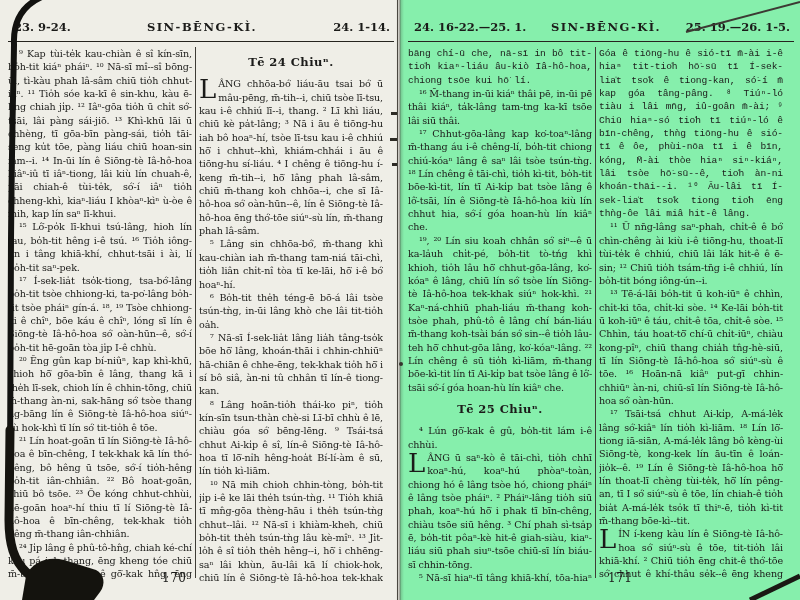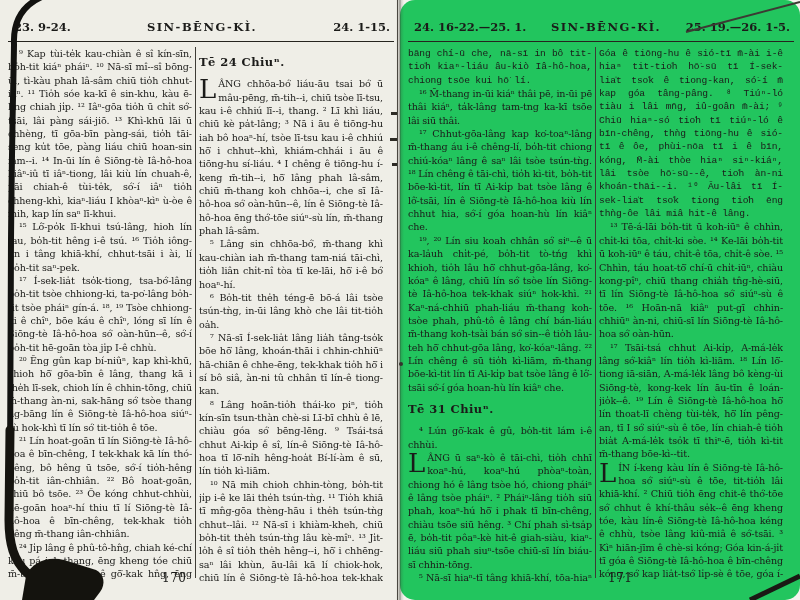--- a/index.html
+++ b/index.html
@@ -5,21 +5,21 @@
   html,body{margin:0;padding:0;}
   body{
     width:800px;height:600px;overflow:hidden;position:relative;
     background:#f4f3ee;
     font-family:"DejaVu Serif","Liberation Serif",serif;
     color:#1b1b19;
   }
   .spread{position:absolute;inset:0;display:flex;}
   .page{width:400px;height:600px;position:relative;box-sizing:border-box;}
   .page-left{background:#efeee7;}
-  .page-right{background:#22c55e;border-radius:15px;}
+  .page-right{background:#86efac;}
 
   .pg-header{
     position:absolute;top:20px;left:14px;right:10px;height:16px;
     display:flex;justify-content:space-between;align-items:baseline;
     font-size:11.5px;font-weight:bold;white-space:nowrap;
   }
   .pg-header .hc{letter-spacing:1.5px;font-weight:bold;}
   .head-rule{position:absolute;top:41px;left:8px;right:6px;height:0;
     border-top:1.6px solid #26241f;}
 
@@ -33,21 +33,21 @@
   .col-divider{flex:0 0 1px;background:#3d3b35;margin:0 3px;height:99%;}
 
   .para{margin:0;text-indent:11px;}
   .para.noindent{text-indent:0;font-family:Liberation Mono, monospace;}
   .para.dropcap{text-indent:0;}
   .para.dropcap::first-letter{
     float:left;font-size:26px;line-height:22px;
     padding:1px 2px 0 0;font-weight:normal;
   }
   .chap{
-    text-align:left;font-weight:bold;font-size:11.5px;
+    text-align:center;font-weight:bold;font-size:11.5px;
     margin:9px 0 8px;text-indent:0;letter-spacing:0.5px;
   }
   .pgnum{position:absolute;bottom:15px;font-size:12px;letter-spacing:0.5px;}
   .pgnum-left{left:162px;}
   .pgnum-right{left:208px;}
 
   
   .gutter{position:absolute;top:0;left:396px;width:8px;height:600px;
     background:linear-gradient(90deg,rgba(60,58,50,0) 0%,rgba(60,58,50,.25) 40%,rgba(40,38,32,.55) 50%,rgba(60,58,50,.2) 62%,rgba(60,58,50,0) 100%);}
   .gutter-line{position:absolute;top:0;left:397px;width:1.4px;height:600px;background:#4a4740;}
@@ -57,21 +57,21 @@
 </style>
 </head>
 <body>
 
 <div class="spread">
 
   <div class="page page-left">
     <div class="pg-header">
       <span>23. 9-24.</span>
       <span class="hc">SIN-BĒNG-KÌ.</span>
-      <span>24. 1-15.</span>
+      <span>24. 1-14.</span>
     </div>
     <div class="head-rule"></div>
 
     <div class="cols">
       <div class="col">
         <p class="para">⁹ Kap tùi-te̍k kau-chiàn ê sî kín-sīn, bo̍h-tit kiáⁿ pháiⁿ. ¹⁰ Nā-sī mî--sî bōng-ūi, tì-kàu phah lâ-sâm chiū tio̍h chhut-iáⁿ. ¹¹ Tio̍h sóe ka-kī ê sin-khu, kàu ē-hng chiah ji̍p. ¹² Iâⁿ-gōa tio̍h ū chi̍t só͘-tsāi, lâi pàng sái-jiō. ¹³ Khì-khū lāi ū chhèng, tī gōa-bīn pàng-sái, tio̍h tāi-seng ku̍t tōe, pàng liáu chiū hoan-sin iám--i. ¹⁴ In-ūi lín ê Siōng-tè Iâ-hô-hoa kiâⁿ-iû tī iâⁿ-tiong, lâi kiù lín chuah-ê, pāi chiah-ê tùi-te̍k, só͘-í iâⁿ tio̍h chheng-khì, kiaⁿ-liáu I khòaⁿ-kìⁿ ù-òe ê mih, kap lín saⁿ lī-khui.</p>
         <p class="para">¹⁵ Lô͘-po̍k lī-khui tsú-lâng, hioh lín tau, bo̍h-tit hêng i-ê tsú. ¹⁶ Tio̍h iông-ún i tâng khiā-khí, chhut-tsāi i ài, lí bo̍h-tit saⁿ-pek.</p>
         <p class="para">¹⁷ Í-sek-lia̍t tso̍k-tiong, tsa-bó͘-lâng bo̍h-tit tsòe chhiong-ki, ta-po͘-lâng bo̍h-tit tsòe pháiⁿ gín-á. ¹⁸, ¹⁹ Tsòe chhiong-ki ê chîⁿ, bōe káu ê chîⁿ, lóng sī lín ê Siōng-tè Iâ-hô-hoa só͘ oàn-hūn--ê, só͘-í bo̍h-tit hē-goān tòa ji̍p I-ê chhù.</p>
         <p class="para">²⁰ Ēng gûn kap bí-niûⁿ, kap khì-khū, chioh hō͘ gōa-bīn ê lâng, thang kā i the̍h lī-sek, chioh lín ê chhin-tōng, chiū m̄-thang àn-ni, sak-hāng só͘ tsòe thang ǹg-bāng lín ê Siōng-tè Iâ-hô-hoa siúⁿ-sù hok-khì tī lín só͘ tit-tio̍h ê tōe.</p>
         <p class="para">²¹ Lín hoat-goān tī lín Siōng-tè Iâ-hô-hoa ê bīn-chêng, I tek-khak kā lín thó-hêng, bô hêng ū tsōe, só͘-í tio̍h-hêng bo̍h-tit iân-chhiân. ²² Bô hoat-goān, chiū bô tsōe. ²³ Ōe kóng chhut-chhùi, hē-goān hoaⁿ-hí thiu tī lí Siōng-tè Iâ-hô-hoa ê bīn-chêng, tek-khak tio̍h hêng m̄-thang iân-chhiân.</p>
@@ -99,28 +99,29 @@
       <span>25. 19.—26. 1-5.</span>
     </div>
     <div class="head-rule"></div>
 
     <div class="cols">
       <div class="col">
         <p class="para noindent">bāng chí-ū che, nā-sī in bô tit-tio̍h kiaⁿ-liáu âu-kiò Iâ-hô-hoa, chiong tsōe kui hō͘ lí.</p>
         <p class="para">¹⁶ M̄-thang in-ūi kiáⁿ thâi pē, in-ūi pē thâi kiáⁿ, ta̍k-lâng tam-tng ka-kī tsōe lâi siū thâi.</p>
         <p class="para">¹⁷ Chhut-gōa-lâng kap ko͘-toaⁿ-lâng m̄-thang áu i-ê chêng-lí, bo̍h-tit chiong chiú-kóaⁿ lâng ê saⁿ lâi tsòe tsún-tǹg. ¹⁸ Lín chêng ê tāi-chì, tio̍h kì-tit, bo̍h-tit bōe-kì-tit, lín tī Ai-ki̍p bat tsòe lâng ê lô͘-tsāi, lín ê Siōng-tè Iâ-hô-hoa kiù lín chhut hia, só͘-í góa hoan-hù lín kiâⁿ che.</p>
         <p class="para">¹⁹, ²⁰ Lín siu koah chhân só͘ siⁿ--ê ū ka-la̍uh chi̍t-pé, bo̍h-tit tò-tńg khì khioh, tio̍h lâu hō͘ chhut-gōa-lâng, ko͘-kóaⁿ ê lâng, chiū lín só͘ tsòe lín Siōng-tè Iâ-hô-hoa tek-khak siúⁿ hok-khì. ²¹ Kaⁿ-ná-chhiū phah-liáu m̄-thang koh-tsòe phah, phû-tô ê lâng chí bán-liáu m̄-thang koh-tsài bán só͘ sin--ê tio̍h lâu-teh hō͘ chhut-gōa lâng, ko͘-kóaⁿ-lâng. ²² Lín chêng ê sū tio̍h kì-liām, m̄-thang bōe-kì-tit lín tī Ai-ki̍p bat tsòe lâng ê lô͘-tsāi só͘-í góa hoan-hù lín kiâⁿ che.</p>
-        <div class="chap">Tē 31 Chiuⁿ.</div>
+        <div class="chap">Tē 25 Chiuⁿ.</div>
         <p class="para">⁴ Lún gō͘-kak ê gû, bo̍h-tit lám i-ê chhùi.</p>
         <p class="para dropcap">LÂNG ū saⁿ-kò ê tāi-chì, tio̍h chhī koaⁿ-hú, koaⁿ-hú phòaⁿ-toàn, chiong hó ê lâng tsòe hó, chiong pháiⁿ ê lâng tsòe pháiⁿ. ² Pháiⁿ-lâng tio̍h siū phah, koaⁿ-hú hō͘ i phak tī bīn-chêng, chiàu tsōe siū hêng. ³ Chí phah sì-tsa̍p ē, bo̍h-tit pôaⁿ-kè hit-ê giah-siàu, kiaⁿ-liáu siū phah siuⁿ-tsōe chiū-sī lín biáu-sī chhin-tōng.</p>
         <p class="para">⁵ Nā-sī hiaⁿ-tī tâng khiā-khí, tōa-hiaⁿ bô kiáⁿ chiū sí, chiū hit-ê bó͘ m̄-thang kè pa̍t-lâng, i-ê sió-tī thang chhōa--i, kap hiaⁿ-só tâng-pâng. ⁶ Thâu-chiūⁿ ê kiáⁿ tio̍h tsòe hiaⁿ ê hō͘-sū, hō͘ i bô tsoa̍t i-ê miâ tī Í-sek-lia̍t tso̍k-tiong. ⁷ Nā-sī sió-tī m̄-ài, chiū i-ê hiaⁿ-só tio̍h kàu siâⁿ-mn̂g kìⁿ tiúⁿ-ló kóng,</p>
       </div>
       <div class="col-divider"></div>
       <div class="col">
         <p class="para noindent">Góa ê tiōng-hu ê sió-tī m̄-ài i-ê hiaⁿ tit-tio̍h hō͘-sū tī Í-sek-lia̍t tso̍k ê tiong-kan, só͘-í m̄ kap góa tâng-pâng. ⁸ Tiúⁿ-ló tiàu i lâi mn̄g, iû-goân m̄-ài; ⁹ Chiū hiaⁿ-só tio̍h tī tiúⁿ-ló ê bīn-chêng, thǹg tiōng-hu ê sió-tī ê ôe, phùi-nōa tī i ê bīn, kóng, M̄-ài thòe hiaⁿ siⁿ-kiáⁿ, lâi tsòe hō͘-sū--ê, tio̍h àn-ni khoán-thāi--i. ¹⁰ Āu-lâi tī Í-sek-lia̍t tso̍k tiong tio̍h ēng thǹg-ôe lâi miâ hit-ê lâng.</p>
+        <p class="para">¹¹ Ū nn̄g-lâng saⁿ-phah, chi̍t-ê ê bó͘ chìn-chêng ài kiù i-ê tiōng-hu, thoat-lī tùi-te̍k ê chhiú, chiū lâi lák hit-ê ê ē-sin; ¹² Chiū tio̍h tsám-tn̄g i-ê chhiú, lín bo̍h-tit bóng iông-ún--i.</p>
         <p class="para">¹³ Tē-á-lāi bo̍h-tit ū koh-iūⁿ ê chhìn, chi̍t-ki tōa, chi̍t-ki sòe. ¹⁴ Ke-lāi bo̍h-tit ū koh-iūⁿ ê táu, chi̍t-ê tōa, chi̍t-ê sòe. ¹⁵ Chhìn, táu hoat-tō͘ chí-ū chi̍t-iūⁿ, chiàu kong-pîⁿ, chiū thang chia̍h tn̂g-hè-siū, tī lín Siōng-tè Iâ-hô-hoa só͘ siúⁿ-sù ê tōe. ¹⁶ Hoān-nā kiâⁿ put-gī chhin-chhiūⁿ àn-ni, chiū-sī lín Siōng-tè Iâ-hô-hoa só͘ oàn-hūn.</p>
         <p class="para">¹⁷ Tsāi-tsá chhut Ai-ki̍p, A-má-le̍k lâng só͘-kiâⁿ lín tio̍h kì-liām. ¹⁸ Lín lō͘-tiong iā-siān, A-má-le̍k lâng bô kèng-ùi Siōng-tè, kong-kek lín āu-tīn ê loán-jio̍k--ê. ¹⁹ Lín ê Siōng-tè Iâ-hô-hoa hō͘ lín thoat-lī chèng tùi-te̍k, hō͘ lín pêng-an, tī I só͘ siúⁿ-sù ê tōe, lín chiah-ê tio̍h bia̍t A-má-le̍k tso̍k tī thiⁿ-ē, tio̍h kì-tit m̄-thang bōe-kì--tit.</p>
         <p class="para dropcap">LÍN í-keng kàu lín ê Siōng-tè Iâ-hô-hoa só͘ siúⁿ-sù ê tōe, tit-tio̍h lâi khiā-khí. ² Chiū tio̍h ēng chit-ê thó͘-tōe só͘ chhut ê khí-thâu se̍k--ê ēng kheng tóe, kàu lín-ê Siōng-tè Iâ-hô-hoa kéng ê chhù, tsòe lâng kiû-miâ ê só͘-tsāi. ³ Kìⁿ hiān-jīm ê chè-si kóng; Góa kin-á-ji̍t tī góa ê Siōng-tè Iâ-hô-hoa ê bīn-chêng kóng, só͘ kap lia̍t-tsó͘ li̍p-sè ê tōe, góa í-keng kàu. ⁴ Chè-si tùi lín ê chhiú pha̍ng, hē tī lín-ê Siōng-tè Iâ-hô-hoa tôaⁿ-piⁿ. ⁵ Tī</p>
       </div>
     </div>
     <div class="pgnum pgnum-right">171</div>
   </div>
 </div>
 
 <div class="gutter"></div>

